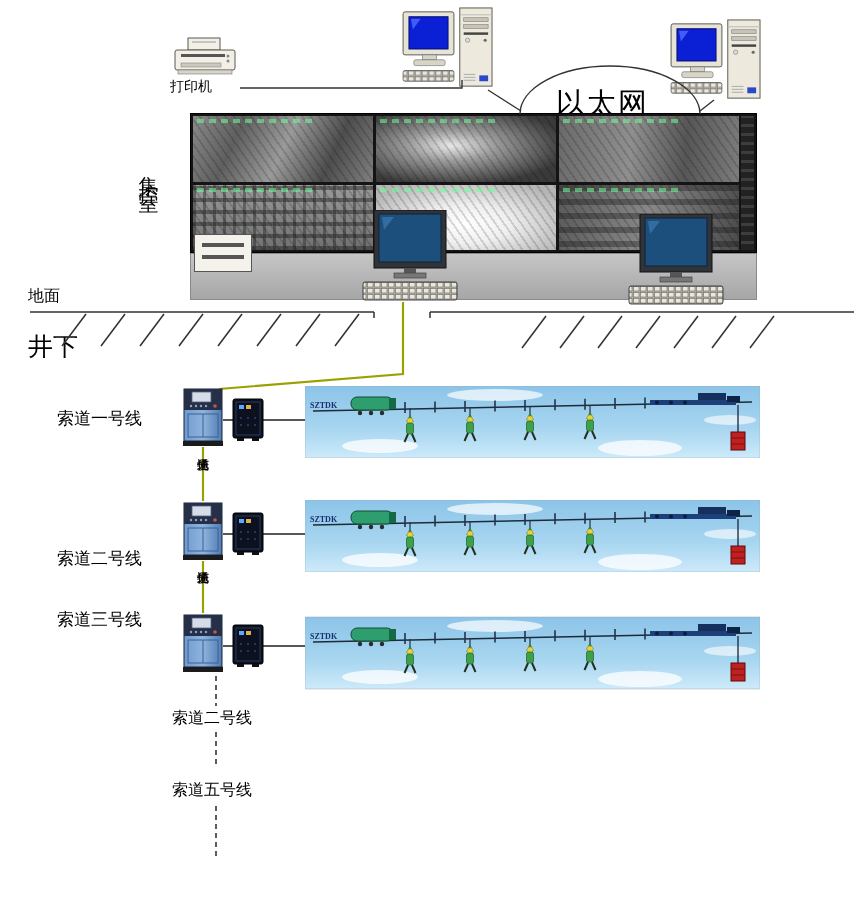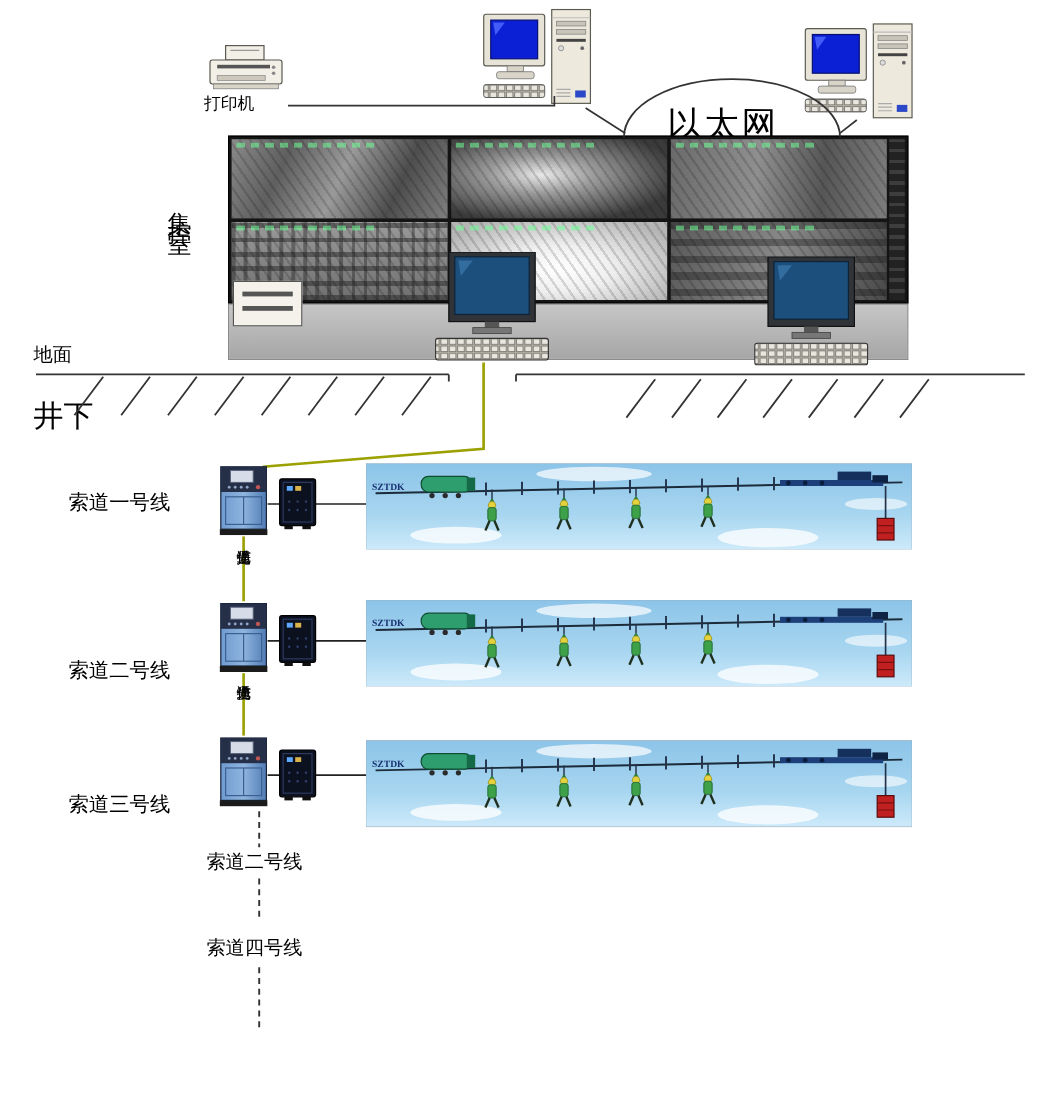--- a/index.html
+++ b/index.html
@@ -307,27 +307,27 @@
       <use href="#sym-cabinet"></use>
     </svg>
   <svg class="abs" style="left:231px;top:512px" width="34" height="44">
       <use href="#sym-darkbox"></use>
     </svg>
   <svg class="abs" style="left:305px;top:500px" width="455" height="72">
       <use href="#sym-ropeway"></use>
     </svg>
   <div class="lbl vtext cable-label" style="top:562px">通信光缆</div>
 
-  <div class="lbl row-label" style="top:659px">索道三号线</div>
+  <div class="lbl row-label" style="top:608px">索道三号线</div>
   <svg class="abs" style="left:183px;top:614px" width="40" height="58">
       <use href="#sym-cabinet"></use>
     </svg>
   <svg class="abs" style="left:231px;top:624px" width="34" height="44">
       <use href="#sym-darkbox"></use>
     </svg>
   <svg class="abs" style="left:305px;top:613px" width="455" height="80" preserveAspectRatio="none">
       <use href="#sym-ropeway"></use>
     </svg>
 
   <div class="lbl future-label" style="top:708px">索道二号线</div>
-  <div class="lbl future-label" style="top:780px">索道四号线</div>
+  <div class="lbl future-label" style="top:780px">索道五号线</div>
 
 </div>
 
 </body></html>

